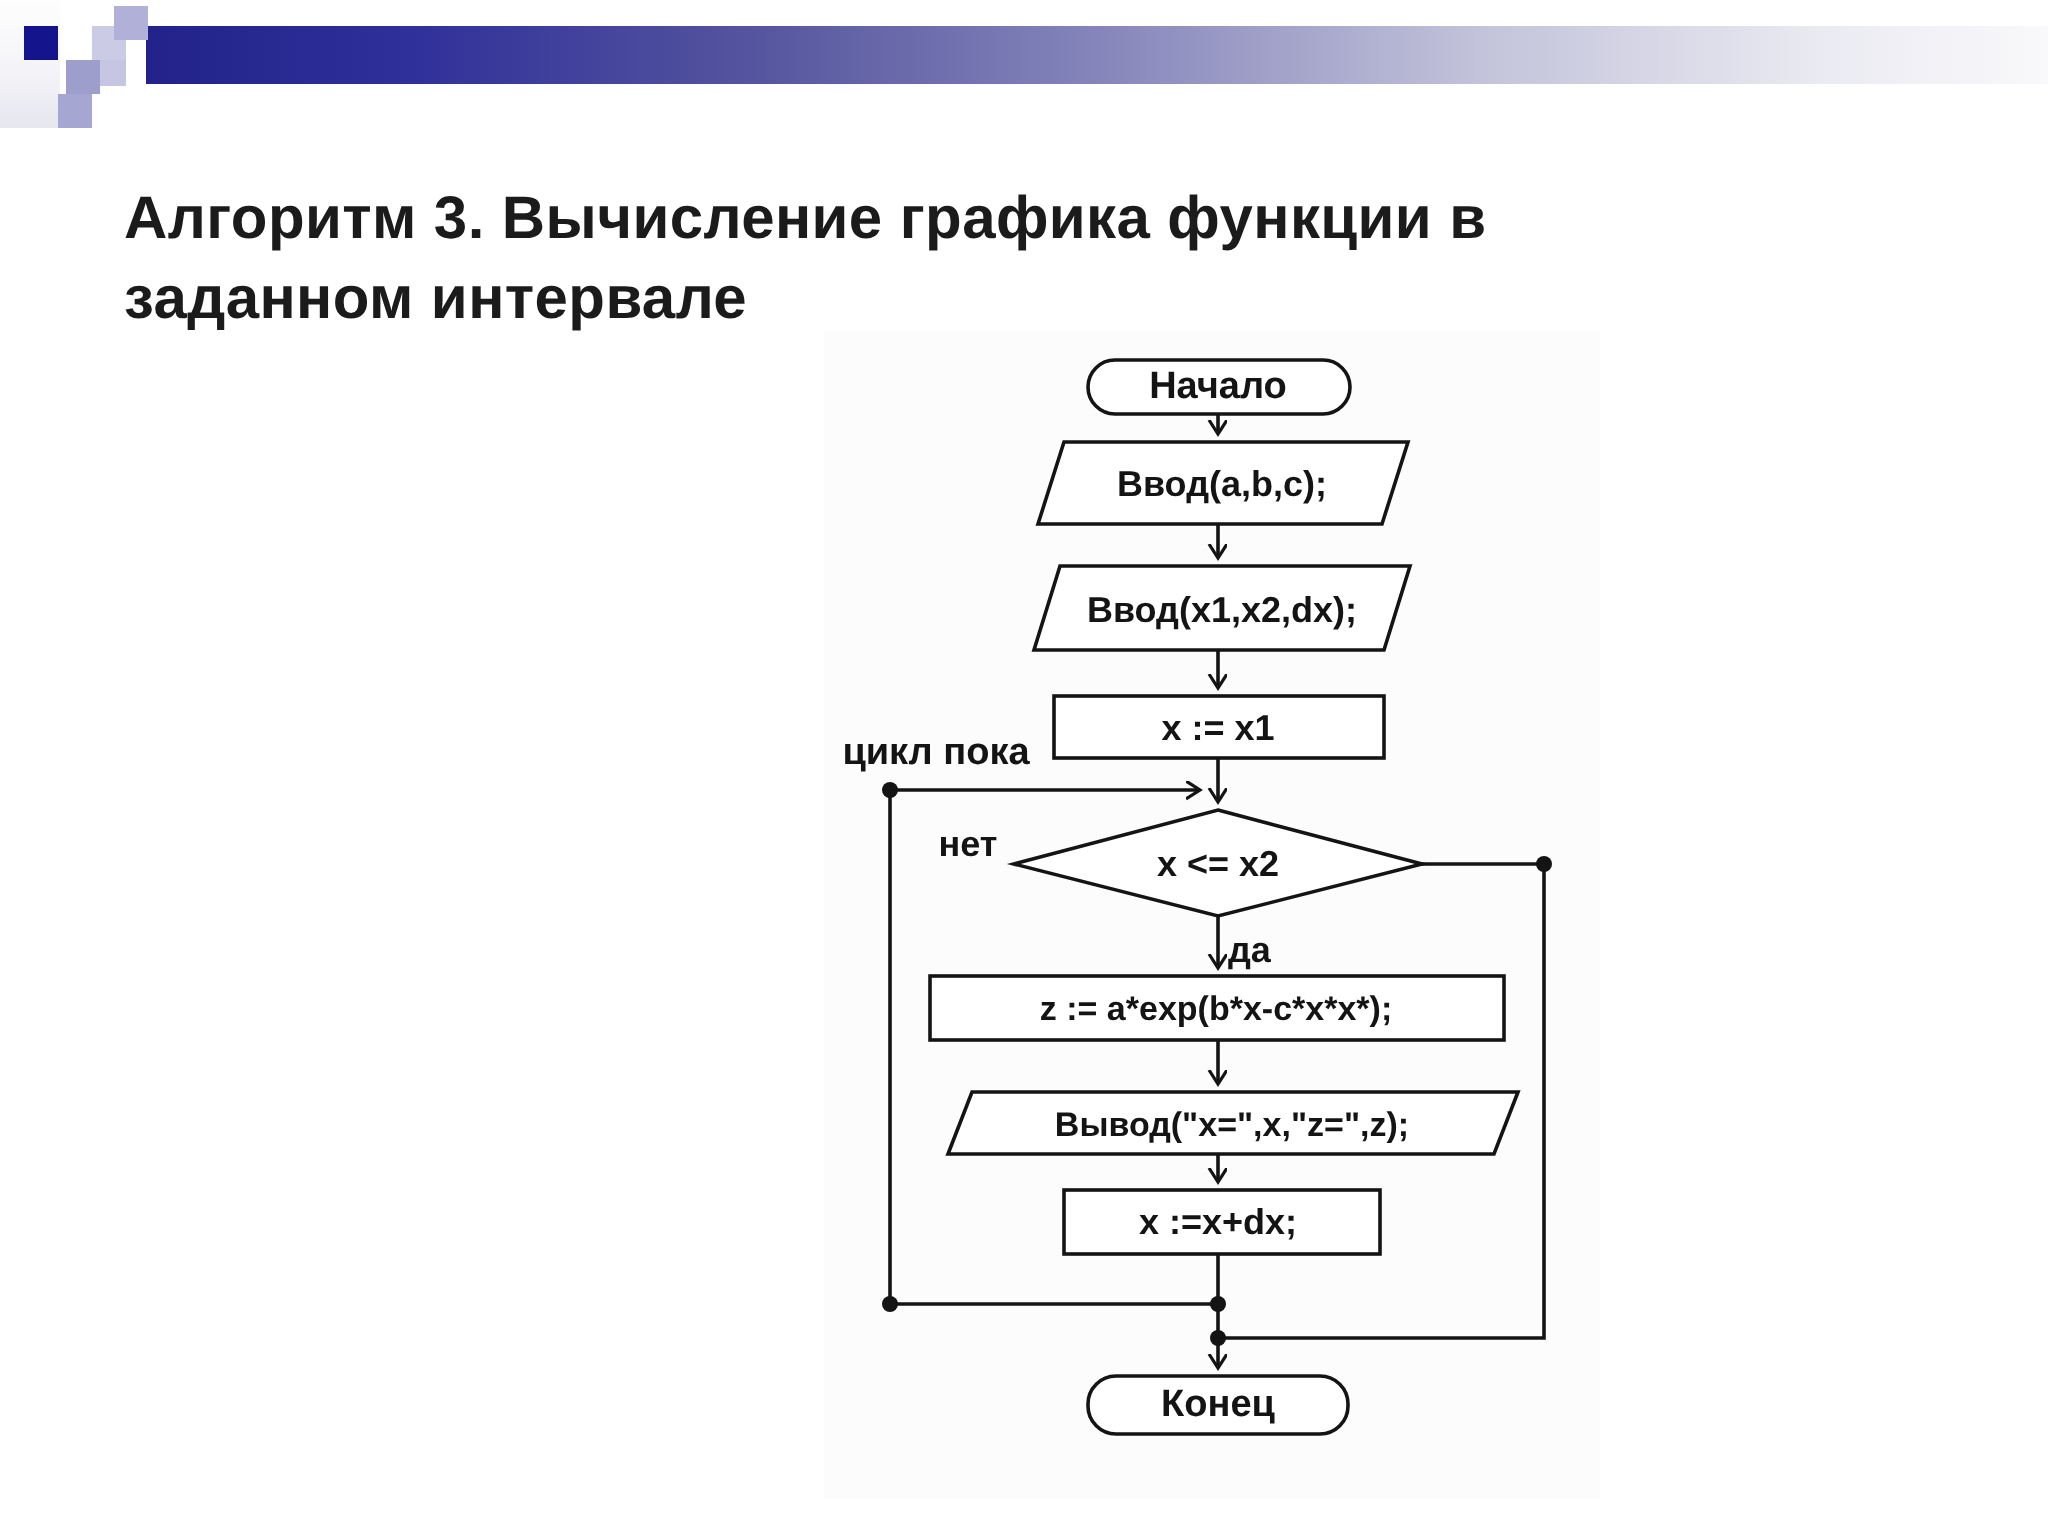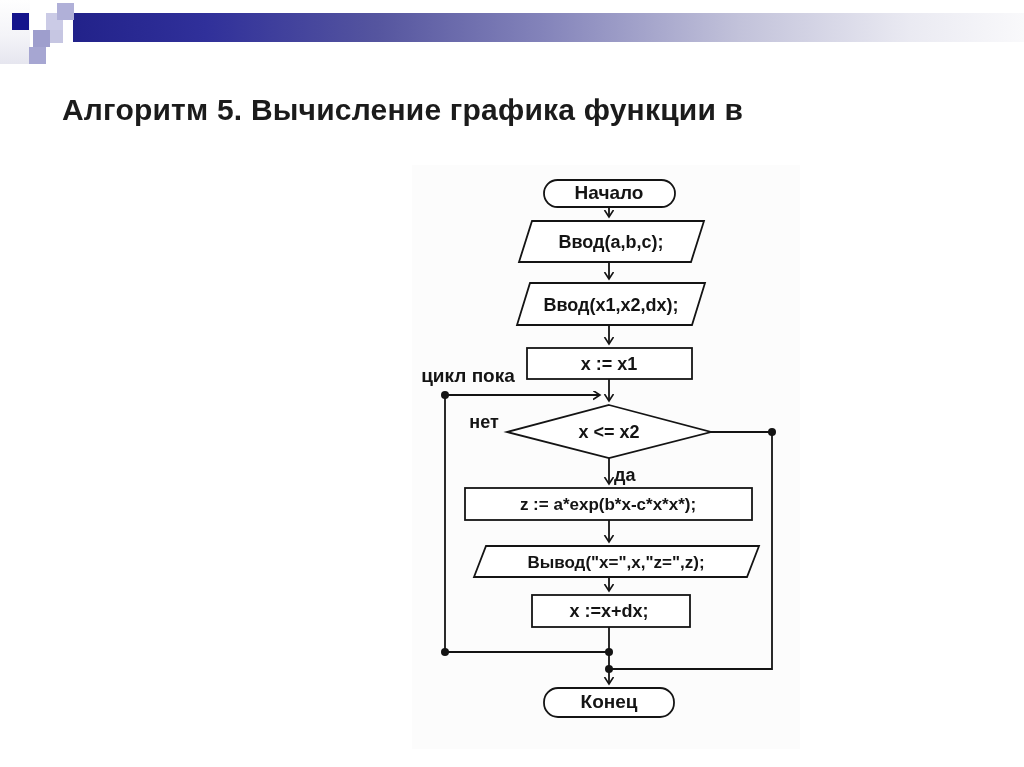--- a/index.html
+++ b/index.html
@@ -52,21 +52,22 @@
   <div class="deco-strip"></div>
   <div class="deco-bar"></div>
   <div class="sq sq-dark"></div>
   <div class="sq sq-light1"></div>
   <div class="sq sq-mid1"></div>
   <div class="sq sq-mid2"></div>
   <div class="sq sq-light2"></div>
   <div class="sq sq-mid3"></div>
 
   <div class="title">
-    <div>Алгоритм 5. Вычисление графика функции в</div>
+    <div>Алгоритм 3. Вычисление графика функции в</div>
+    <div>заданном интервале</div>
   </div>
 
   <div class="flowchart">
     <svg width="390" height="585" viewBox="0 0 390 585" xmlns="http://www.w3.org/2000/svg">
       <defs>
         <marker id="arrow" markerWidth="12" markerHeight="12" refX="7" refY="4.5" orient="auto" markerUnits="userSpaceOnUse">
           <path d="M0,0 L7,4.5 L0,9" fill="none" stroke="#141414" stroke-width="1.6"></path>
         </marker>
       </defs>
 

